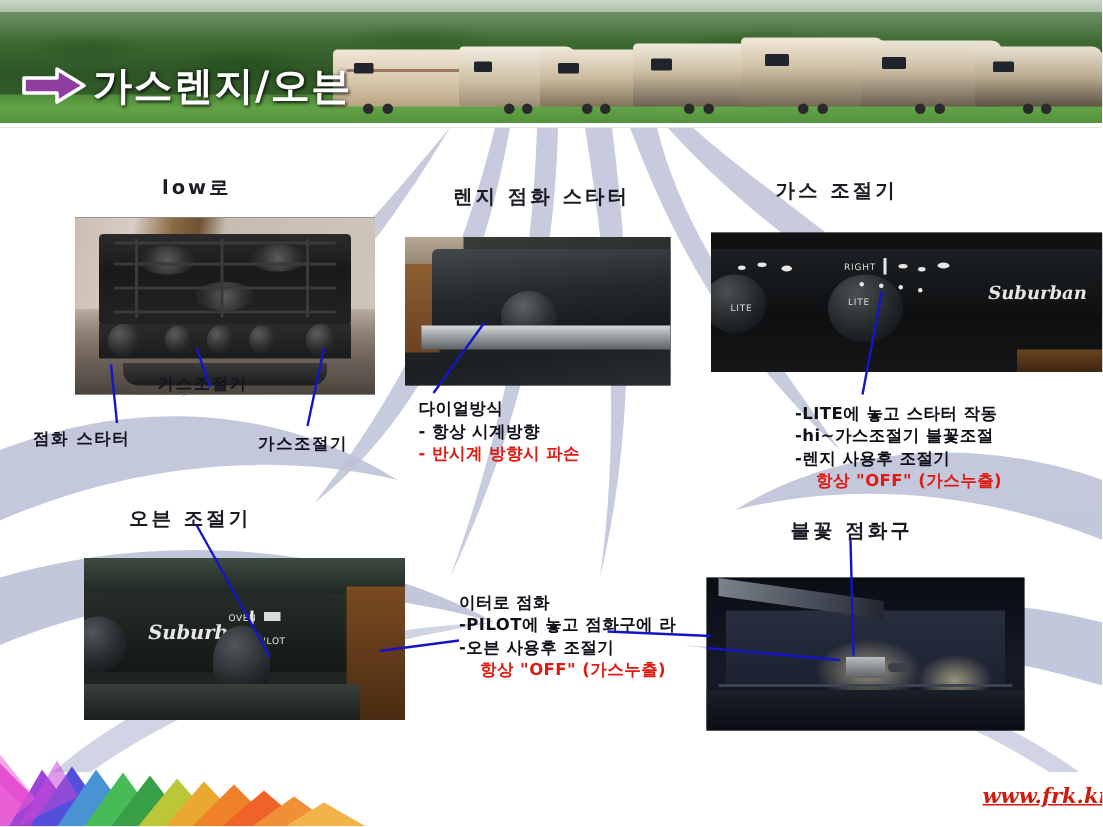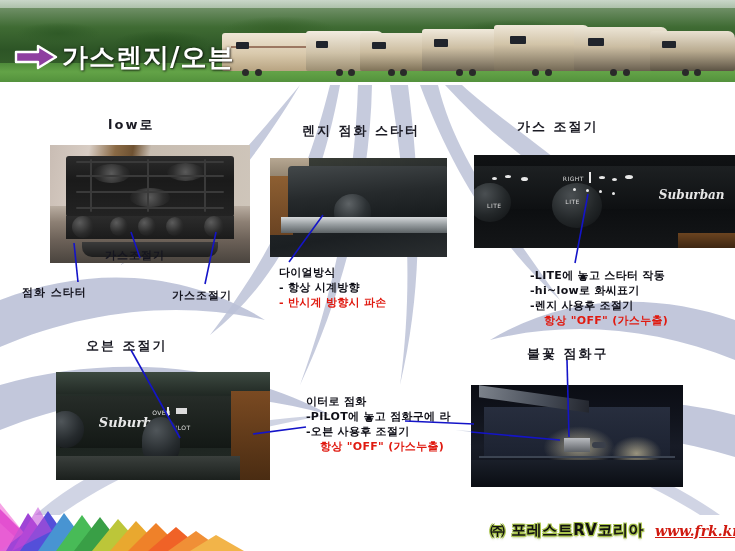--- a/index.html
+++ b/index.html
@@ -515,21 +515,21 @@
     <div class="p3-mark" style="left:38%;top:36%;width:3px;height:3px;"></div>
     <div class="p3-mark" style="left:43%;top:37%;width:3px;height:3px;"></div>
     <div class="p3-mark" style="left:48%;top:38%;width:3px;height:3px;"></div>
     <div class="p3-mark" style="left:53%;top:40%;width:3px;height:3px;"></div>
     <div class="p3-brand">Suburban</div>
     <div class="p3-wood"></div>
   </div>
 
   <div class="bullets" style="left:530px; top:268px;">
     <div>-LITE에 놓고 스타터 작동</div>
-    <div>-hi~low로 화씨표기</div>
+    <div>-hi~가스조절기 불꽃조절</div>
     <div>-렌지 사용후 조절기</div>
     <div style="color:#e01a10;padding-left:14px;">항상 "OFF" (가스누출)</div>
   </div>
 
   <div class="sec-title" style="left:86px; top:337px;text-align:right;">오븐 조절기</div>
 
   <div class="photo" style="left:56px; top:372px; width:214px; height:108px;">
     <div class="p4-bg"></div>
     <div class="p4-top"></div>
     <div class="p4-face"></div>
@@ -606,16 +606,15 @@
         <path d="M168 78 L196 58 L224 78 Z" fill="#f08a2c"></path>
         <path d="M190 78 L216 62 L244 78 Z" fill="#f2b040"></path>
       </g>
       <g opacity="0.55">
         <path d="M0 78 L0 30 L24 60 Z" fill="#ef5bd0"></path>
         <path d="M12 78 L38 34 L52 58 Z" fill="#c24ad8"></path>
       </g>
     </svg>
   </div>
 
-  <div class="footer-brand">㈜ 포레스트RV코리아</div>
   <a class="footer-url" href="#">www.frk.kr</a>
 
 </div>
 
 </body></html>

